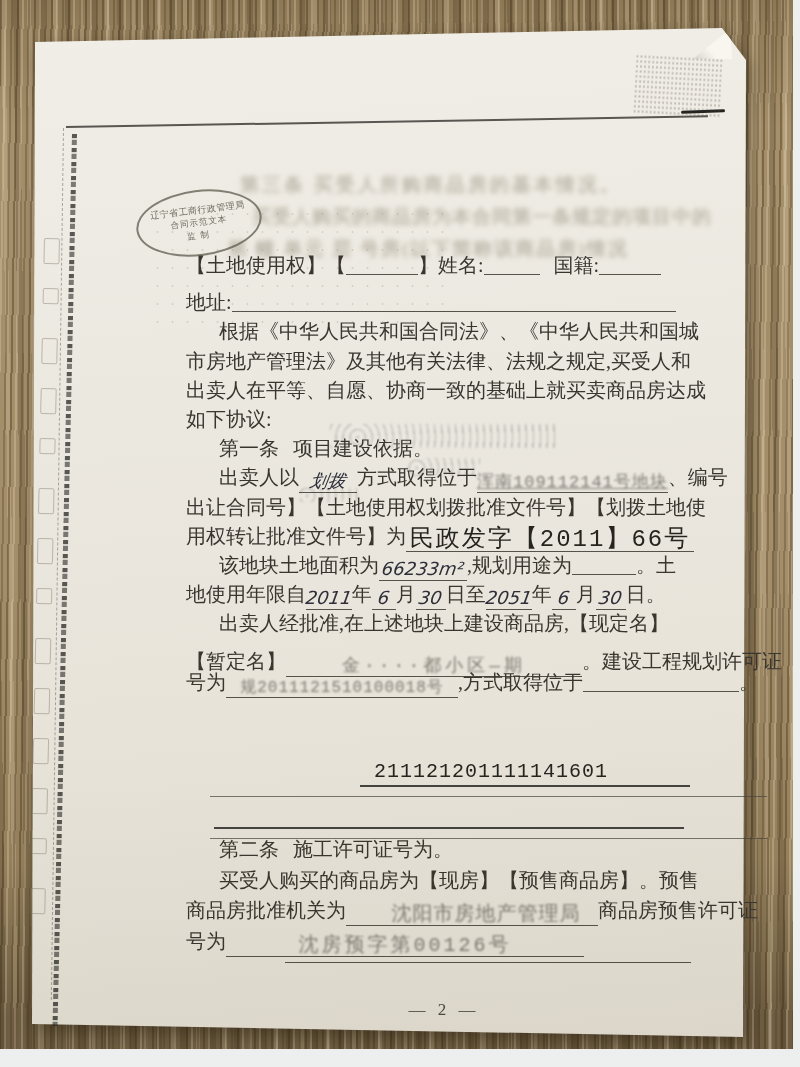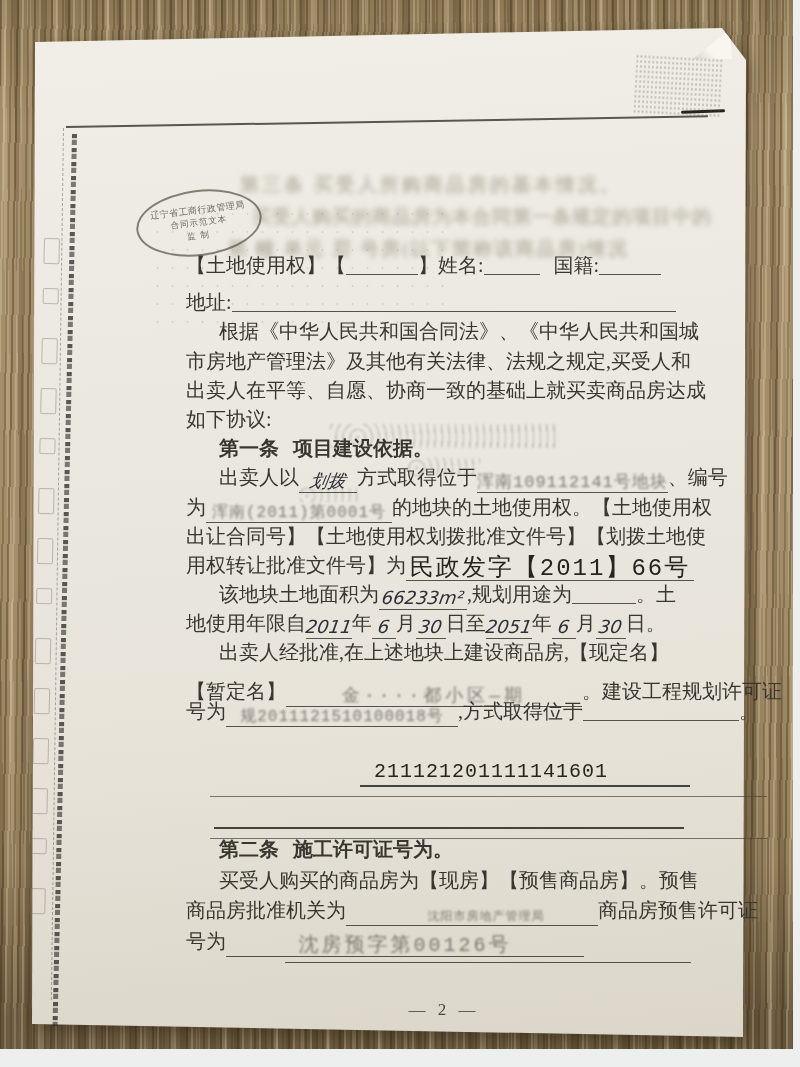--- a/index.html
+++ b/index.html
@@ -67,21 +67,21 @@
   .oval .o1 { font-size:9px;  letter-spacing:.5px; }
   .oval .o2 { font-size:8.5px; letter-spacing:1px; }
   .oval .o3 { font-size:8.5px; letter-spacing:5px; margin-top:1px; }
 
   
   .content { position:absolute; left:186px; top:251px; width:516px;
     font-size:20px; color:#38362f; }
   .tl { white-space:nowrap; height:29.2px; line-height:29.2px; }
   .indent { padding-left:33px; }
   .gap8 { margin-bottom:8px; }
-  .bold { font-weight:bold; }
+  .bold { font-weight:normal; }
   .hgap { display:inline-block; width:14px; }
 
   .blank { display:inline-block; border-bottom:1.5px solid rgba(58,56,48,.85); height:20px; vertical-align:-3px; }
   .filled { display:inline-block; border-bottom:1.5px solid rgba(58,56,48,.85); text-align:center; vertical-align:-3px; height:24px; line-height:22px; }
 
   .hand { font-family:"DejaVu Sans",sans-serif; font-style:italic; color:#2e2e38;
     font-size:18px; display:inline-block; transform:skewX(-9deg); }
   .st { font-family:"Liberation Mono",monospace; color:#26241f; letter-spacing:1px; filter:blur(.35px); }
   .st-faded { opacity:.55; filter:blur(.9px); }
   .st-big { font-size:24px; letter-spacing:2px; }
@@ -166,26 +166,23 @@
     <div class="tl indent">根据《中华人民共和国合同法》、《中华人民共和国城</div>
     <div class="tl">市房地产管理法》及其他有关法律、法规之规定,买受人和</div>
     <div class="tl">出卖人在平等、自愿、协商一致的基础上就买卖商品房达成</div>
     <div class="tl">如下协议:</div>
 
     <div class="tl indent">
       <span class="bold">第一条</span><span class="hgap"></span><span class="bold">项目建设依据。</span>
     </div>
 
     <div class="tl indent">
-      <span>出卖人以</span><span class="filled" style="min-width:58px;"><span class="hand">划拨</span></span><span>方式取得位于</span><span class="filled" style="min-width:190px;"><span class="st st-faded" style="font-size:17px;">浑南109112141号地块</span></span><span>、编号</span>
-    </div>
-
-    <div class="tl">
-      <span>为</span><span class="filled" style="min-width:186px;"><span class="st st-faded" style="font-size:16px;">浑南(2011)第0001号</span></span><span>的地块的土地使用权。【土地使用权</span>
-    </div>
+      <span>出卖人以</span><span class="filled" style="min-width:58px;"><span class="hand">划拨</span></span><span>方式取得位于</span><span class="filled" style="min-width:190px;"><span class="st st-faded" style="font-size:17px;text-decoration:underline;">浑南109112141号地块</span></span><span>、编号</span>
+    </div>
+
 
     <div class="tl">出让合同号】【土地使用权划拨批准文件号】【划拨土地使</div>
 
     <div class="tl">
       <span>用权转让批准文件号】为</span><span class="filled" style="min-width:288px;"><span class="st st-big">民政发字【2011】66号</span></span>
     </div>
 
     <div class="tl indent">
       <span>该地块土地面积为</span><span class="filled" style="min-width:88px;"><span class="hand">66233m²</span></span><span>,规划用途为</span><span class="blank" style="width:64px;"></span><span>。土</span>
     </div>
@@ -210,21 +207,21 @@
   <div class="uB"></div>
   <div class="uC"></div>
   <div class="uD"></div>
 
   <div class="content2">
     <div class="tl2 indent">
       <span class="bold">第二条</span><span class="hgap"></span><span class="bold">施工许可证号为。</span>
     </div>
     <div class="tl2 indent">买受人购买的商品房为【现房】【预售商品房】。预售</div>
     <div class="tl2">
-      <span>商品房批准机关为</span><span class="filled" style="min-width:252px;"><span class="st st-faded" style="font-size:12px;margin-left:28px;">沈阳市房地产管理局</span></span><span>商品房预售许可证</span>
+      <span>商品房批准机关为</span><span class="filled" style="min-width:252px;"><span class="st st-faded" style="font-size:20px;margin-left:28px;">沈阳市房地产管理局</span></span><span>商品房预售许可证</span>
     </div>
     <div class="tl2">
       <span>号为</span><span class="filled" style="min-width:358px; text-align:center; "><span class="st st-faded" style="font-size:20px; letter-spacing:3px;">沈房预字第00126号</span></span>
     </div>
   </div>
 
   <div class="uE"></div>
 
   <div class="pagenum">— 2 —</div>
 

